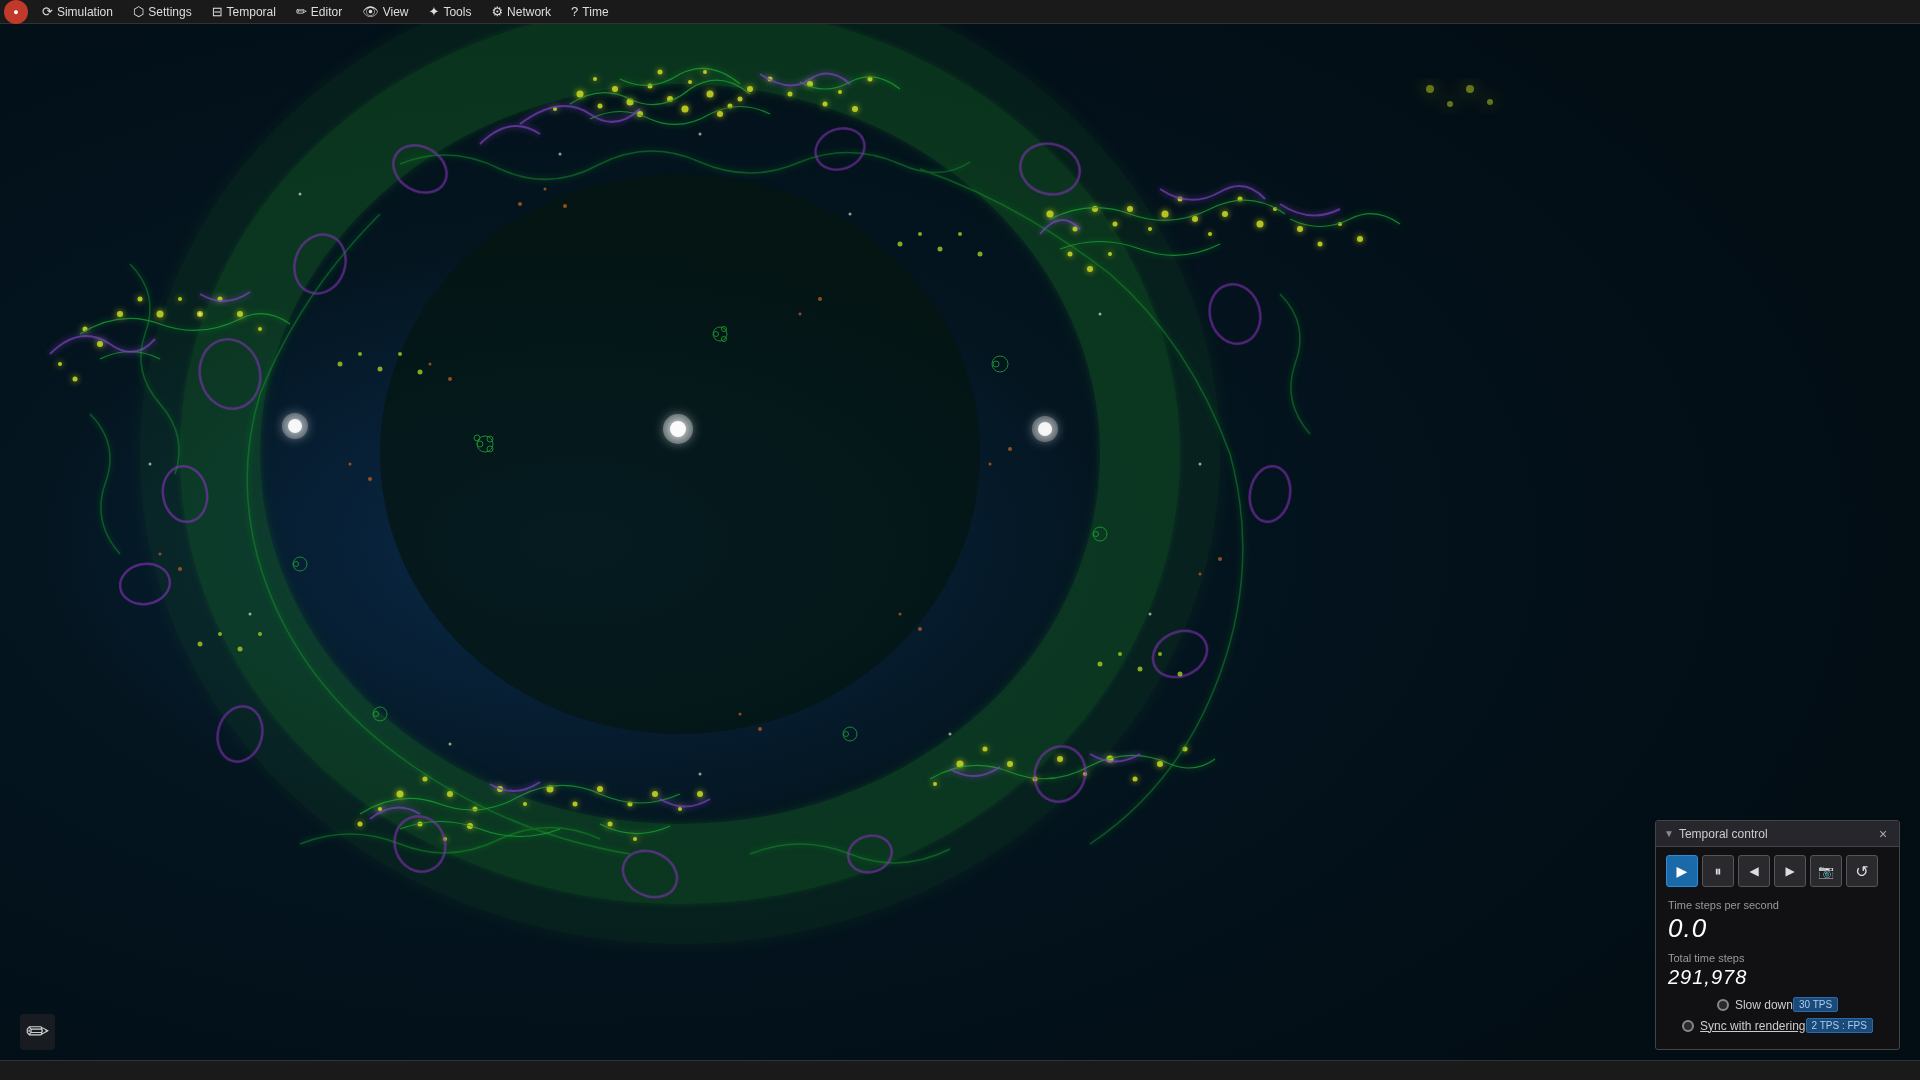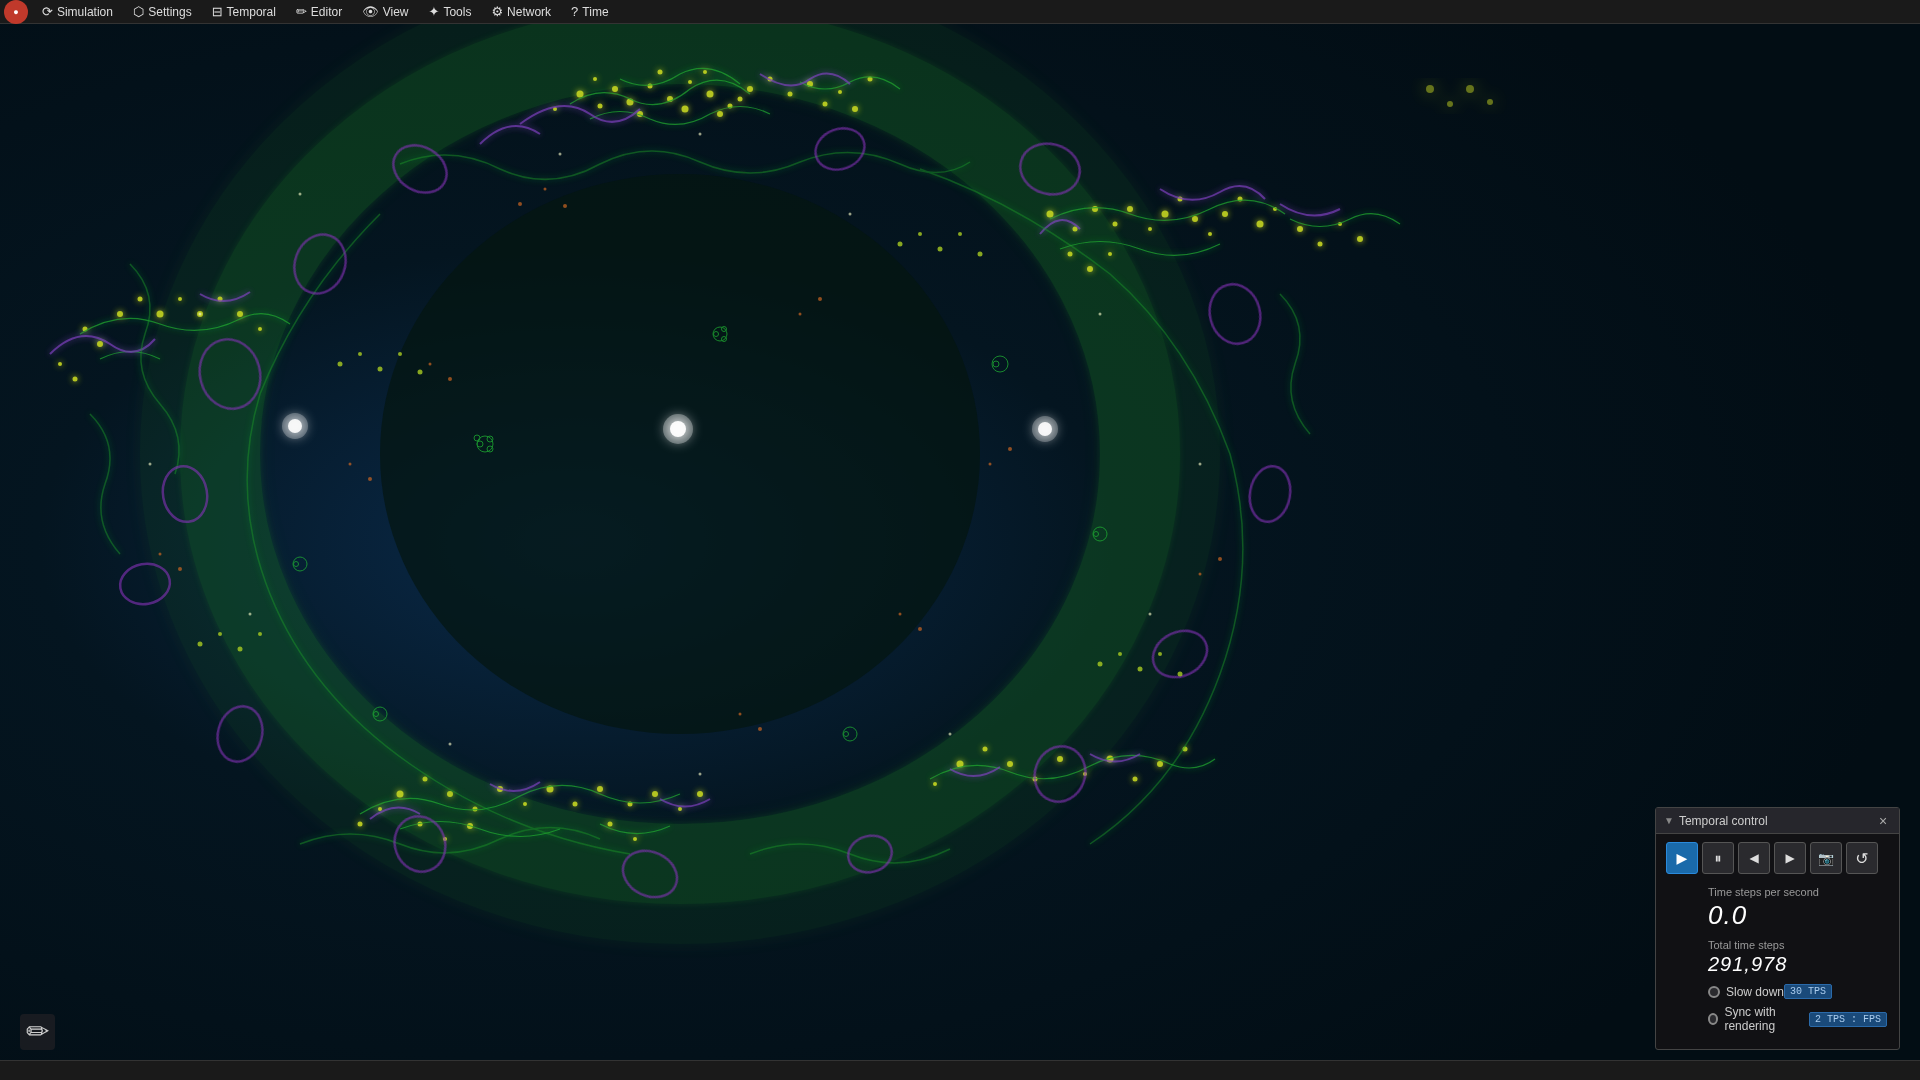--- a/index.html
+++ b/index.html
@@ -130,21 +130,20 @@
     }
     .ctrl-btn.active {
       background: #1a6aaa;
       border-color: #2a8adc;
       color: #fff;
     }
 
     
     #temporal-stats {
       padding: 4px 12px 10px 12px;
-      margin-left: 40px;
     }
     .stat-label {
       font-size: 11px;
       color: #999;
       margin-bottom: 2px;
     }
     .stat-value {
       font-size: 26px;
       font-weight: 300;
       color: #fff;
@@ -153,21 +152,21 @@
       font-style: italic;
     }
     .stat-value.large {
       font-size: 20px;
     }
 
     
     .option-row {
       display: flex;
       align-items: center;
-      justify-content: flex-start;
+      justify-content: center;
       margin-bottom: 6px;
     }
     .option-left {
       display: flex;
       align-items: center;
       gap: 6px;
     }
     .radio-dot {
       width: 12px;
       height: 12px;
@@ -177,21 +176,20 @@
       display: inline-block;
     }
     .option-badge {
       background: #1a4a7a;
       border: 1px solid #2a6aaa;
       border-radius: 2px;
       padding: 1px 5px;
       font-size: 10px;
       color: #aaccee;
       white-space: nowrap;
-      font-family: Liberation Mono, monospace;
     }
 
     
     #edit-icon {
       position: absolute;
       bottom: 30px;
       left: 20px;
       z-index: 200;
     }
   </style>
@@ -638,21 +636,21 @@
         <span style="font-size:12px; color:#ccc;">Slow down</span>
       </div>
       <div class="option-badge">
         <span>30 TPS</span>
       </div>
     </div>
 
     <div class="option-row">
       <div class="option-left">
         <div class="radio-dot"></div>
-        <span style="font-size:12px; color:#ccc;">Sync with rendering</span>
+        <span style="font-size:12px; color:#ccc;text-decoration:underline;">Sync with rendering</span>
       </div>
       <div class="option-badge">
         <span>2 TPS : FPS</span>
       </div>
     </div>
   </div>
 </div>
 
 <div id="edit-icon" style="cursor:pointer;">
   <span style="font-size:28px; color:#cccccc; background:rgba(30,30,35,0.8); padding:4px 6px; border-radius:4px; display:block; line-height:1;">✏</span>

